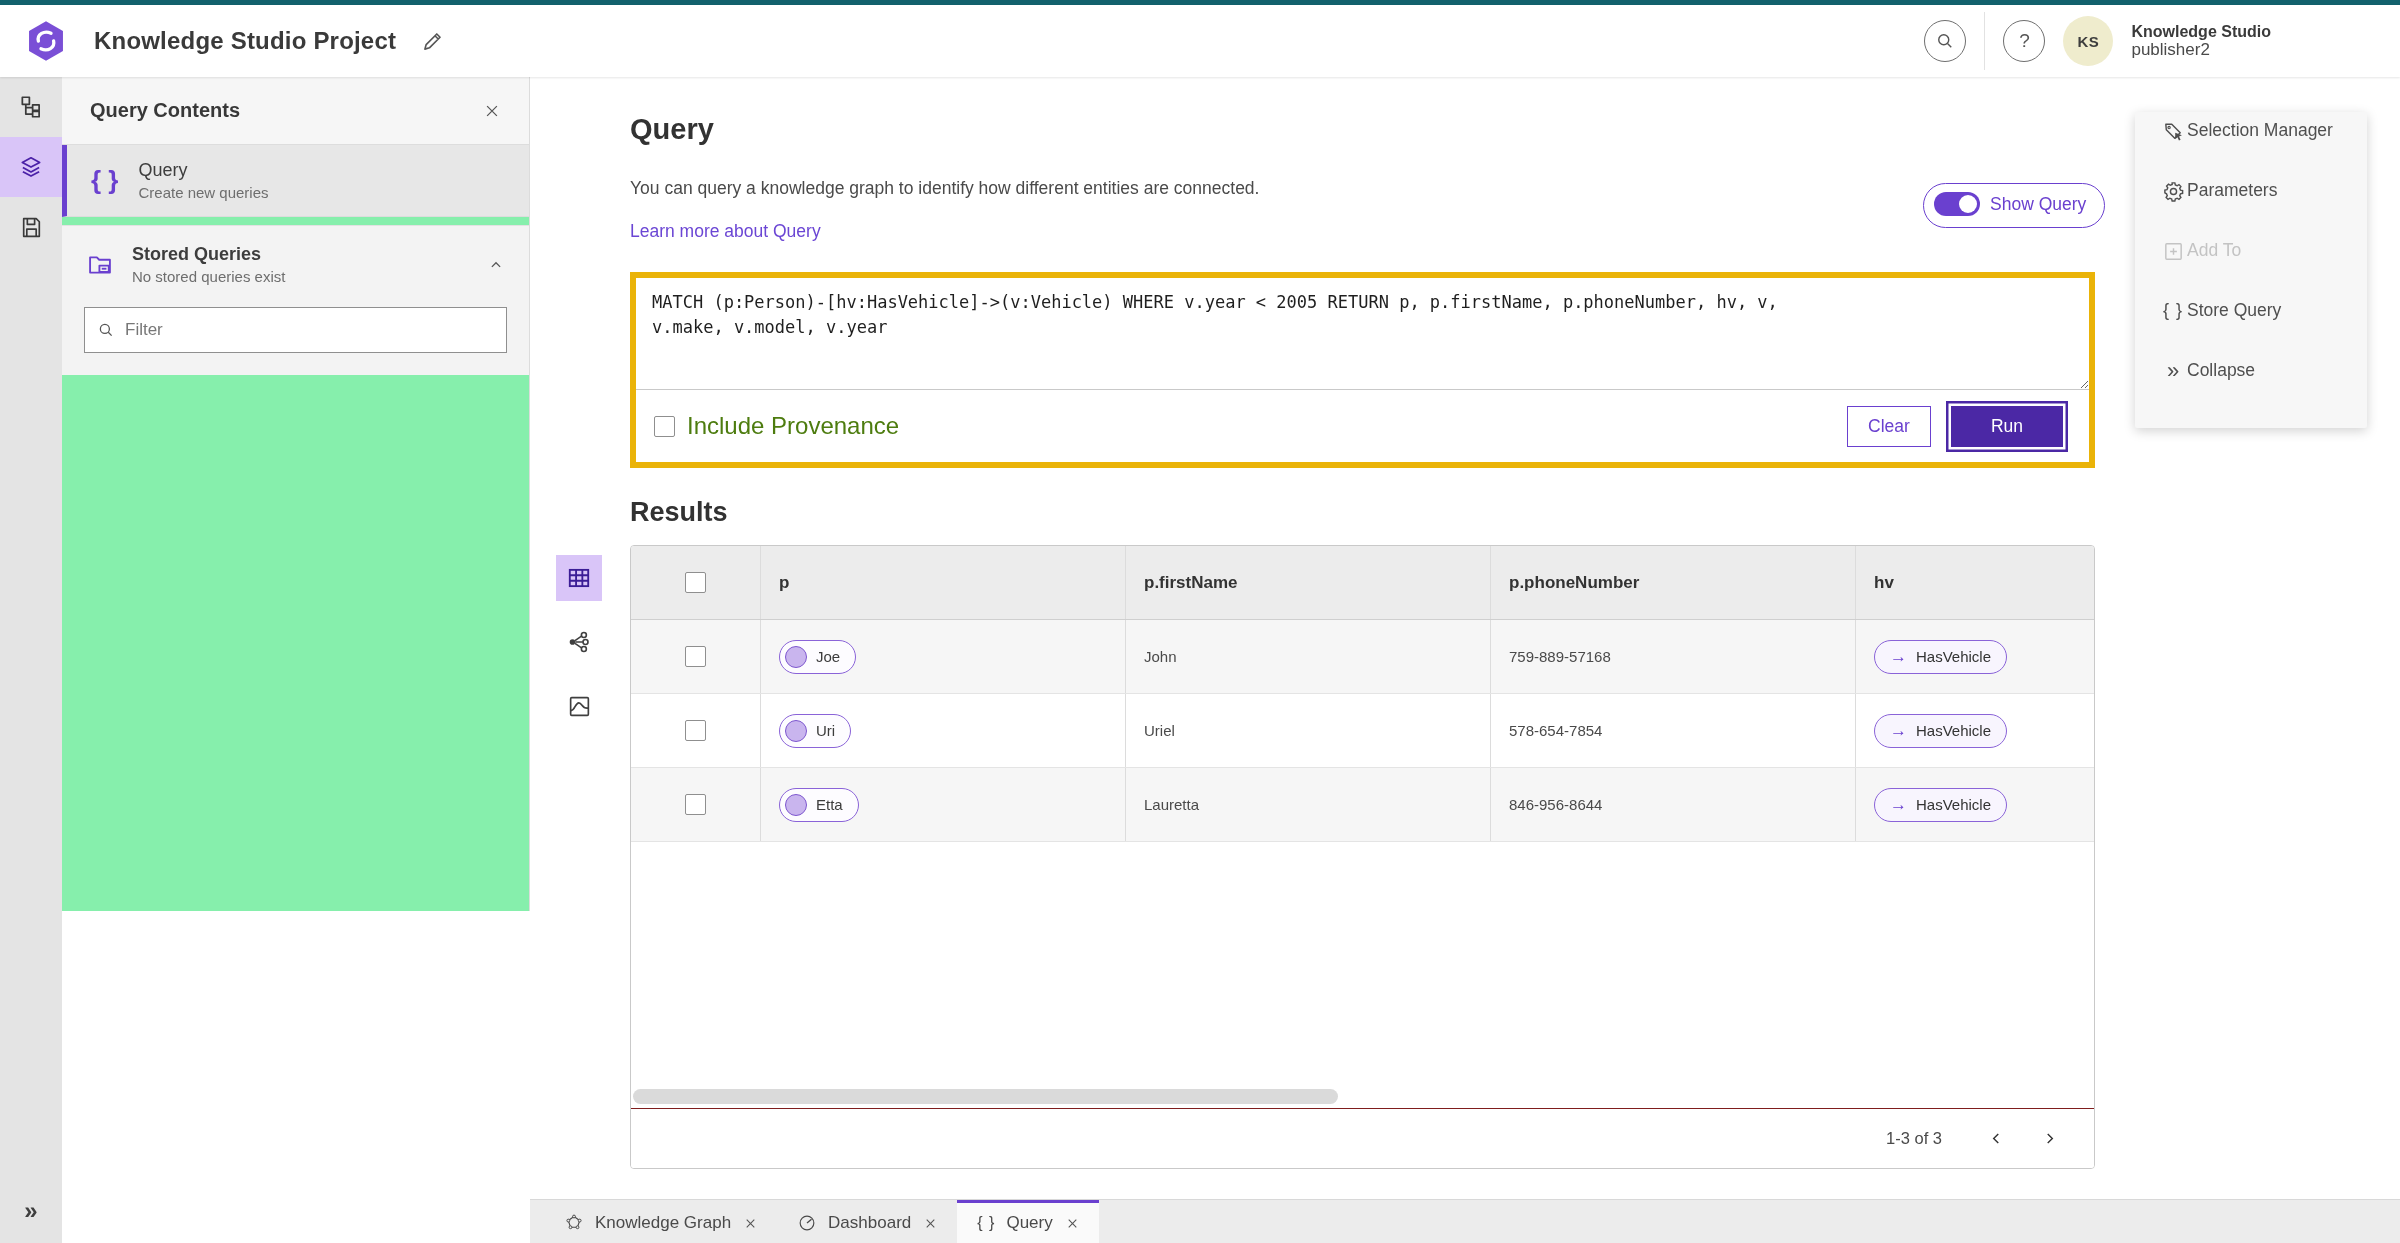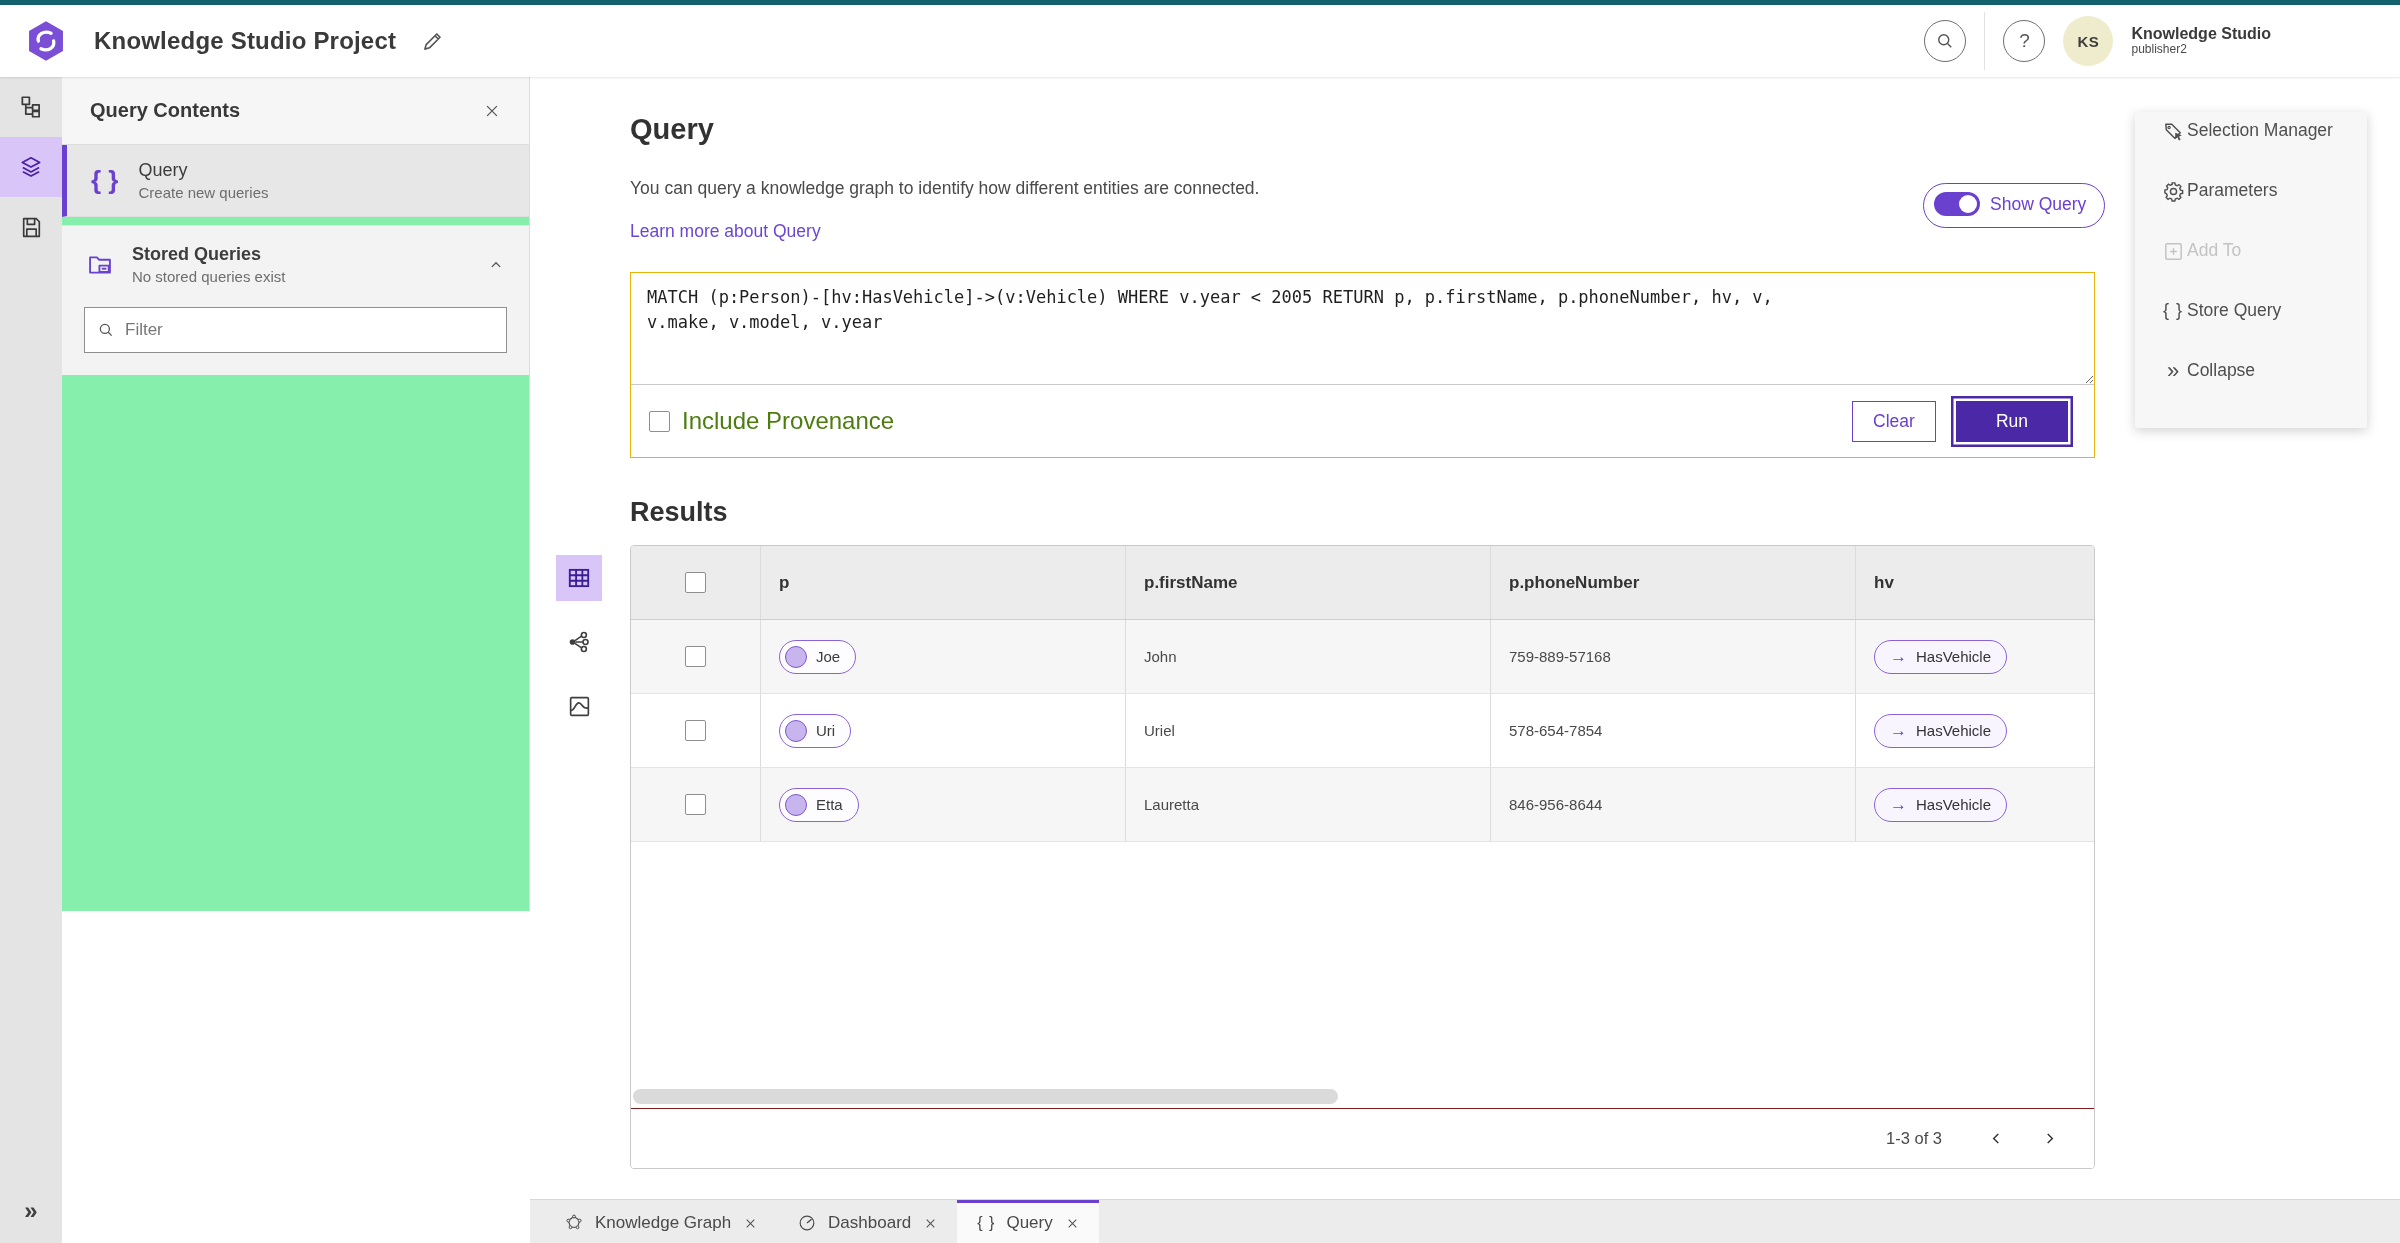--- a/index.html
+++ b/index.html
@@ -20,21 +20,21 @@
   .app-title{margin-left:26px; font-size:24px; font-weight:600; color:#3a3a3a; letter-spacing:.2px;}
   .edit-btn{margin-left:24px; color:#555;}
   .appbar-right{margin-left:auto; display:flex; align-items:center; gap:18px; padding-right:105px;}
   .icon-circle{width:42px; height:42px; border:1.5px solid #6f6f6f; border-radius:50%;
                display:grid; place-items:center; color:#555; background:#fff; font-size:19px;}
   .divider-v{width:1px; height:58px; background:#e2e2e2;}
   .avatar{width:50px; height:50px; border-radius:50%; background:var(--avatar-bg); color:#3e3e3e;
           font-size:15px; font-weight:bold; display:grid; place-items:center; letter-spacing:.5px;text-align:center;}
   .account{line-height:1.12;}
   .account-name{font-size:16px; font-weight:bold; color:#3a3a3a;}
-  .account-role{font-size:12px; color:#4a4a4a;}
+  .account-role{font-size:17px; color:#4a4a4a;}
 
   
   .rail{position:absolute; left:0; top:77px; width:62px; height:1166px; background:#e4e4e4;}
   .rail-btn{width:62px; height:60px; display:grid; place-items:center; color:#3a3a3a;}
   .rail-btn.selected{background:var(--accent-soft); color:#4b21a8;}
   .rail-expand{position:absolute; left:0; bottom:10px; width:62px; height:44px; display:grid;
                place-items:center; color:#3f3f3f; font-size:24px; font-weight:bold;}
 
   
   .contents-panel{position:absolute; left:62px; top:77px; width:468px; height:834px;
@@ -61,21 +61,21 @@
   .main{position:absolute; left:530px; top:77px; width:1870px; height:1122px; background:#fff;}
   .page-title{position:absolute; left:100px; top:36px; font-size:29px; font-weight:bold; color:#323232;}
   .page-desc{position:absolute; left:100px; top:101px; font-size:17.5px; color:#4a4a4a;}
   .learn-link{position:absolute; left:100px; top:144px; font-size:17.5px; color:#6b46d4; text-decoration:none;}
   .show-query{position:absolute; left:1393px; top:106px; height:45px; border:1.5px solid var(--accent);
               border-radius:24px; background:#fff; display:flex; align-items:center; gap:10px;
               padding:0 18px 3px 10px; color:var(--accent); font-size:17.5px;}
   .toggle{width:46px; height:24px; border-radius:13px; background:var(--accent); position:relative;}
   .toggle .knob{position:absolute; right:3px; top:3px; width:18px; height:18px; border-radius:50%; background:#fff;}
 
-  .query-box{position:absolute; left:100px; top:195px; width:1465px; border:1px solid #eab308; background:#fff;}
+  .query-box{position:absolute; left:100px; top:195px; width:1465px; border:6px solid #eab308; background:#fff;}
   .query-editor{display:block; width:100%; height:112px; border:none; border-bottom:1px solid #c9c9c9;
                 outline:none; resize:vertical; padding:12px 16px;
                 font-family:"DejaVu Sans Mono","Liberation Mono",monospace; font-size:17px; line-height:1.45; color:#1f1f1f;}
   .query-actions{height:72px; display:flex; align-items:center; padding:0 18px;}
   .cb{appearance:none; width:21px; height:21px; border:1.5px solid #8f8f8f; border-radius:2px; background:#fff;}
   .include-label{font-size:24px; color:#4d7c0f; margin-left:12px;}
   .btn-clear{margin-left:auto; border:1.5px solid var(--accent); color:var(--accent); background:#fff;
              font-size:17.5px; padding:9px 20px; margin-right:20px;}
   .btn-run{background:var(--accent-dark); color:#fff; font-size:17.5px; padding:10px 40px;
            box-shadow:0 0 0 2.5px #ffffff, 0 0 0 5px var(--accent-dark); margin-right:8px;}

